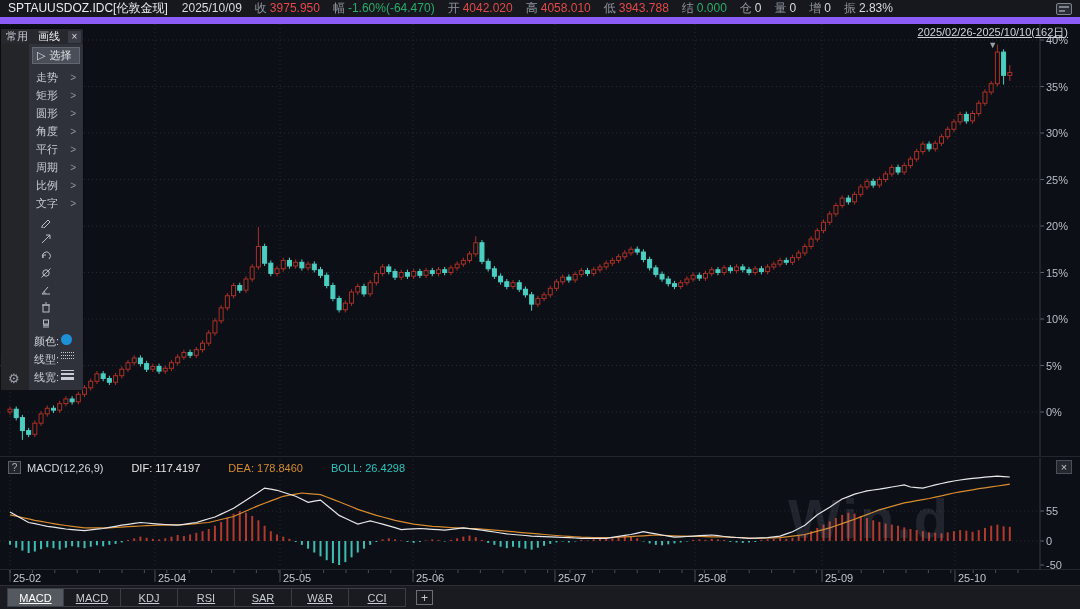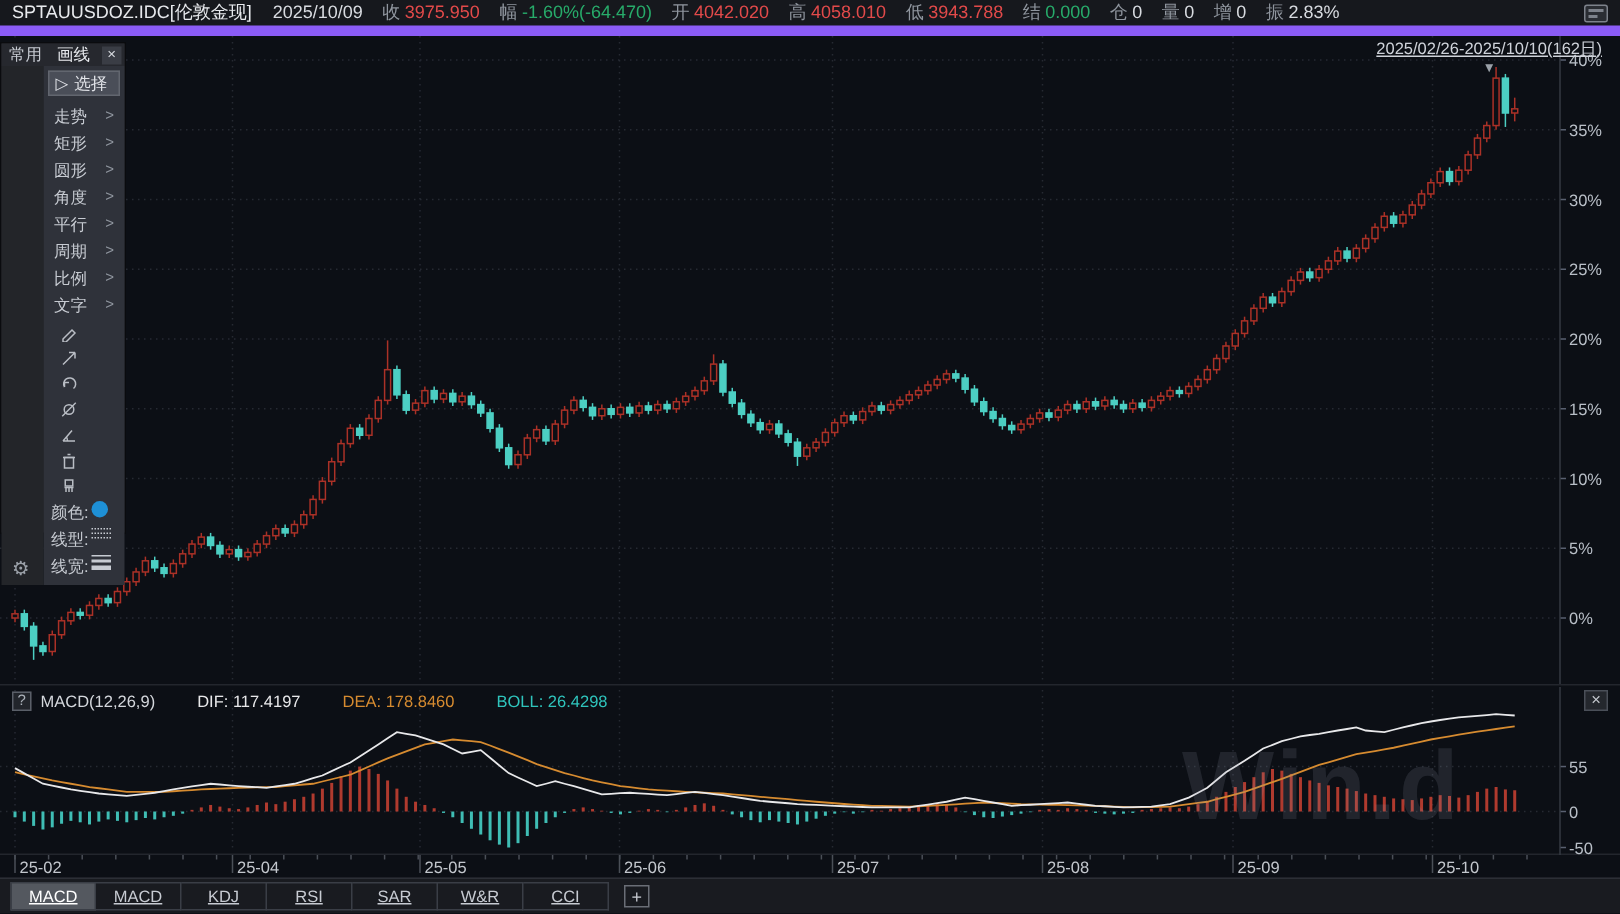--- a/index.html
+++ b/index.html
@@ -70,21 +70,21 @@
   .tool-grid { display:flex; flex-wrap:wrap; padding:1px 2px; }
   .tool-cell { width:24px; height:17px; display:flex; align-items:center; justify-content:center; }
   .prop-row { display:flex; align-items:flex-start; height:17px; padding:0 2px; color:#c7cbd2; margin-top:1px; }
   .color-dot { width:11px; height:11px; border-radius:50%; background:#1e90d6; margin-left:2px; }
   .ls-icon { display:flex; flex-direction:column; gap:2px; margin-left:2px; }
   .ls-icon i { display:block; width:13px; border-top:1px dotted #c7cbd2; }
   .lw-icon { display:flex; flex-direction:column; gap:2px; margin-left:2px; }
   .lw-icon i { display:block; width:13px; background:#c7cbd2; }
 
   
-  .watermark { position:absolute; left:788px; top:486px; font-size:65px; font-weight:bold;
+  .watermark { position:absolute; left:788px; top:486px; font-size:56px; font-weight:bold;
     color:rgba(140,152,170,0.16); letter-spacing:2px; z-index:3; pointer-events:none; }
 
   .lock-svg { margin-left:2px; }
 </style>
 </head>
 <body>
 
 <div class="topbar">
   <span class="title">SPTAUUSDOZ.IDC[伦敦金现]</span>
   <span id="quote-fields"><span class="qfield"><span style="color: rgb(216, 219, 224);">2025/10/09</span></span><span class="qfield"><span class="ql">收</span><span style="color: rgb(226, 74, 74);">3975.950</span></span><span class="qfield"><span class="ql">幅</span><span style="color: rgb(39, 171, 106);">-1.60%(-64.470)</span></span><span class="qfield"><span class="ql">开</span><span style="color: rgb(226, 74, 74);">4042.020</span></span><span class="qfield"><span class="ql">高</span><span style="color: rgb(226, 74, 74);">4058.010</span></span><span class="qfield"><span class="ql">低</span><span style="color: rgb(226, 74, 74);">3943.788</span></span><span class="qfield"><span class="ql">结</span><span style="color: rgb(39, 171, 106);">0.000</span></span><span class="qfield"><span class="ql">仓</span><span style="color: rgb(216, 219, 224);">0</span></span><span class="qfield"><span class="ql">量</span><span style="color: rgb(216, 219, 224);">0</span></span><span class="qfield"><span class="ql">增</span><span style="color: rgb(216, 219, 224);">0</span></span><span class="qfield"><span class="ql">振</span><span style="color: rgb(216, 219, 224);">2.83%</span></span></span>

